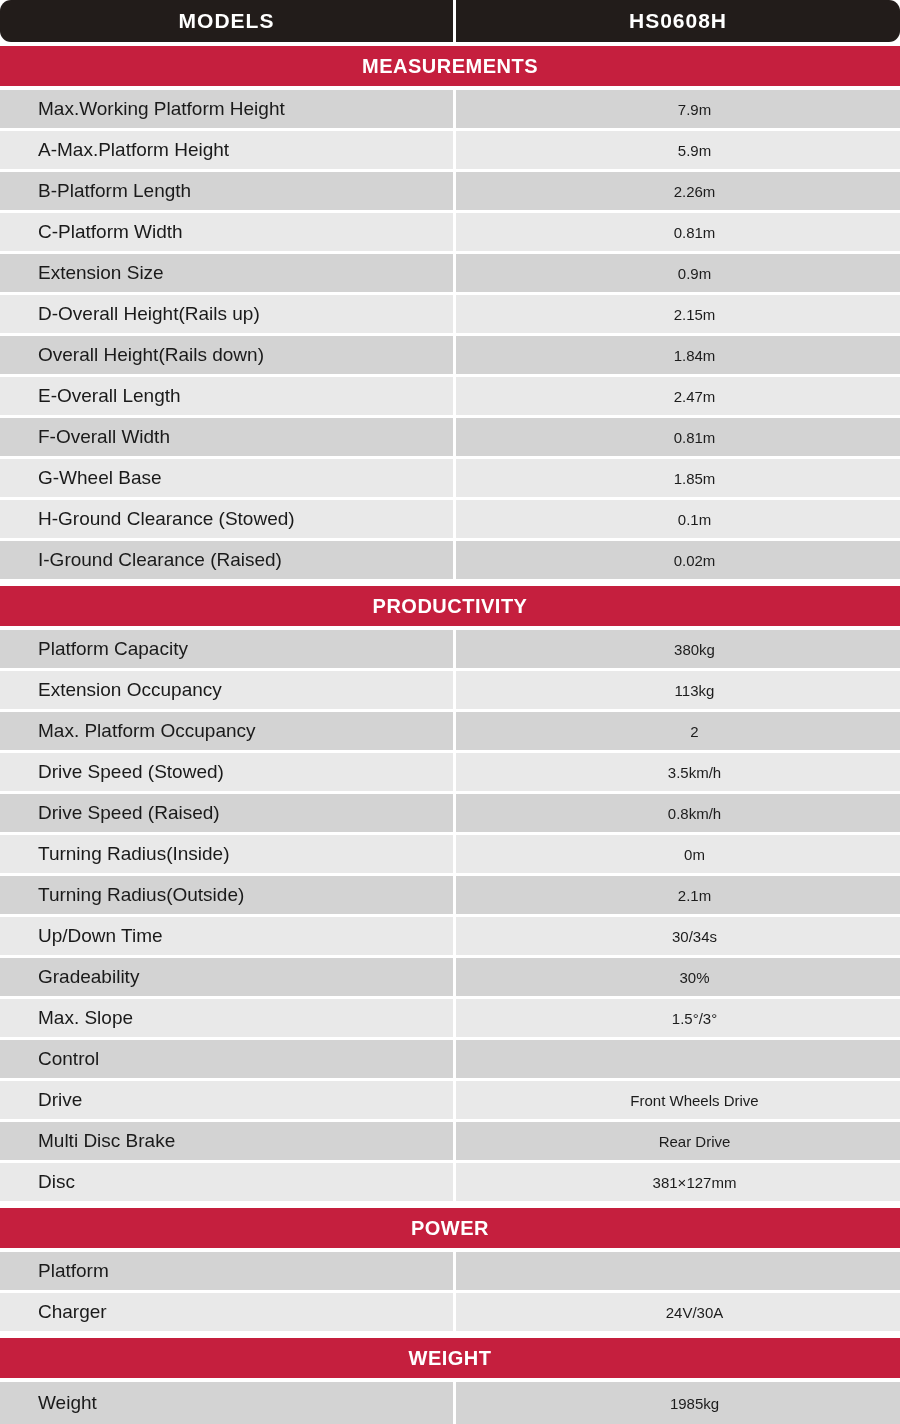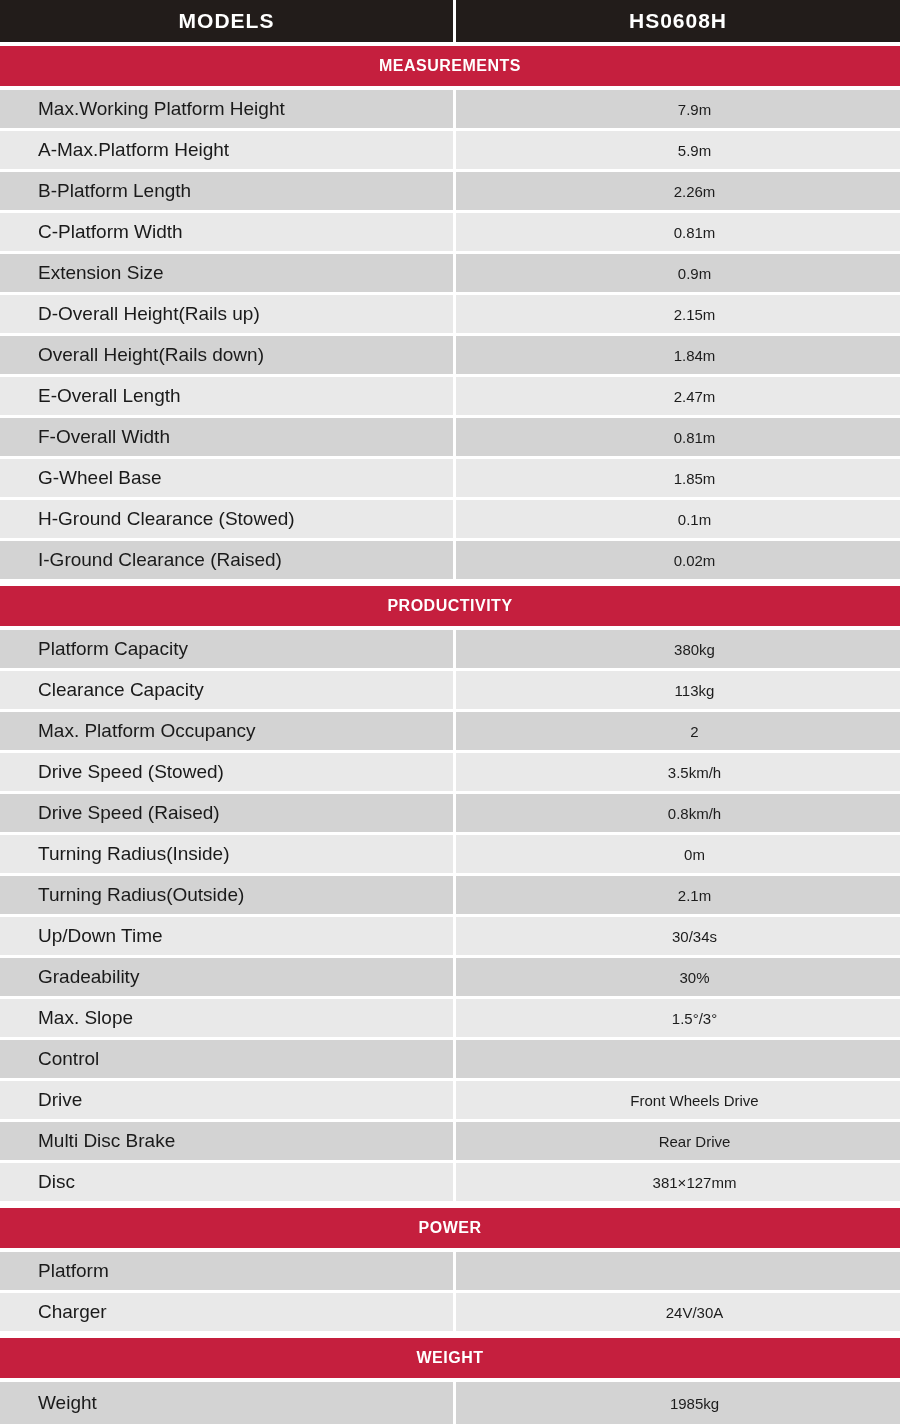--- a/index.html
+++ b/index.html
@@ -13,20 +13,21 @@
     height: 1424px;
     overflow: hidden;
     display: flex;
     flex-direction: column;
     background: #ffffff;
   }
   .top-header {
     display: flex;
     flex: 0 0 42px;
     background: var(--header-bg, #221c1a);
+    border-radius: 11px;
   }
   .top-header .header-cell {
     display: flex;
     align-items: center;
     justify-content: center;
     color: #ffffff;
     font-size: 21px;
     font-weight: bold;
     letter-spacing: 1px;
   }
@@ -35,21 +36,21 @@
     border-right: 3px solid #ffffff;
     box-sizing: border-box;
   }
   .top-header .header-cell.right { flex: 1; }
 
   .section-bar {
     flex: 0 0 40px;
     margin: 4px 0;
     background: var(--red, #c51f3e);
     color: #ffffff;
-    font-size: 16px;
+    font-size: 20px;
     font-weight: bold;
     letter-spacing: 0.5px;
     display: flex;
     align-items: center;
     justify-content: center;
   }
   .spec-row {
     flex: 0 0 38px;
     display: flex;
     margin-bottom: 3px;
@@ -139,21 +140,21 @@
     <div class="spec-row tone-dark">
       <div class="label-cell">I-Ground Clearance (Raised)</div>
       <div class="value-cell">0.02m</div>
     </div>
     <div class="section-bar">PRODUCTIVITY</div>
     <div class="spec-row tone-dark">
       <div class="label-cell">Platform Capacity</div>
       <div class="value-cell">380kg</div>
     </div>
     <div class="spec-row tone-light">
-      <div class="label-cell">Clearance Capacity</div>
+      <div class="label-cell">Extension Occupancy</div>
       <div class="value-cell">113kg</div>
     </div>
     <div class="spec-row tone-dark">
       <div class="label-cell">Max. Platform Occupancy</div>
       <div class="value-cell">2</div>
     </div>
     <div class="spec-row tone-light">
       <div class="label-cell">Drive Speed (Stowed)</div>
       <div class="value-cell">3.5km/h</div>
     </div>

